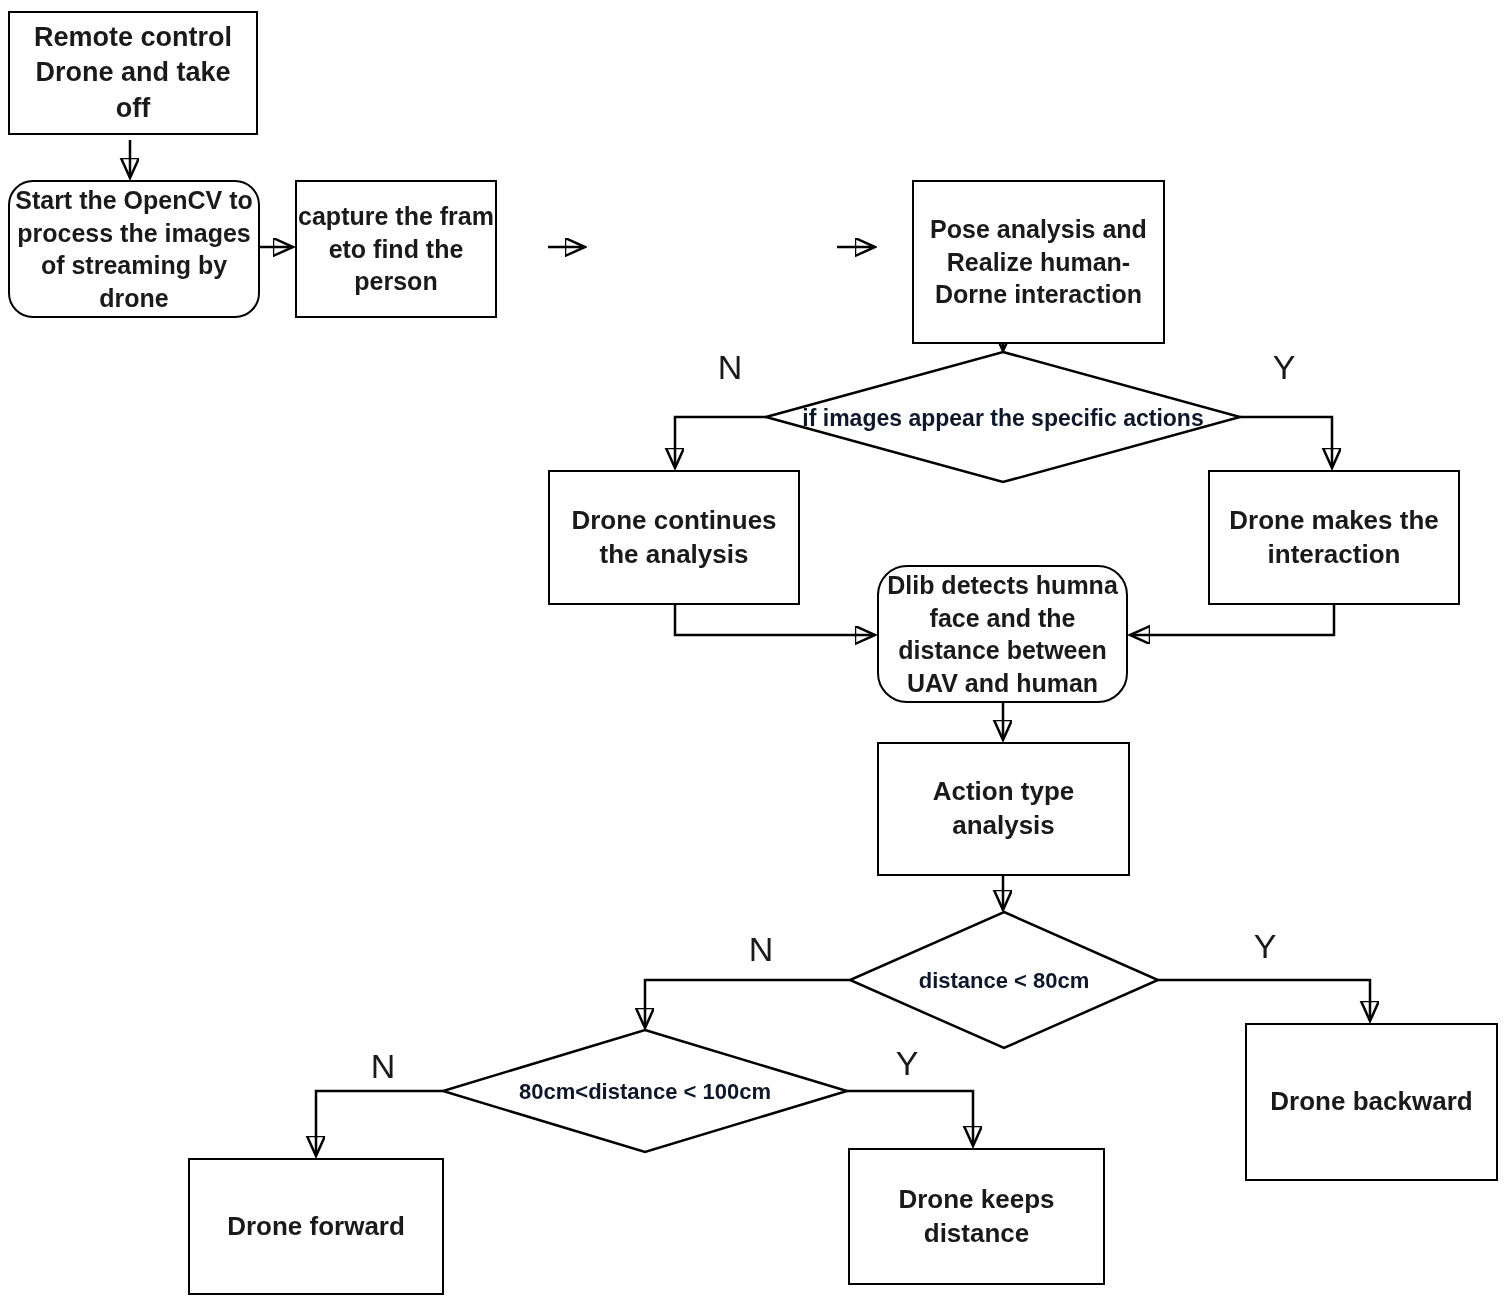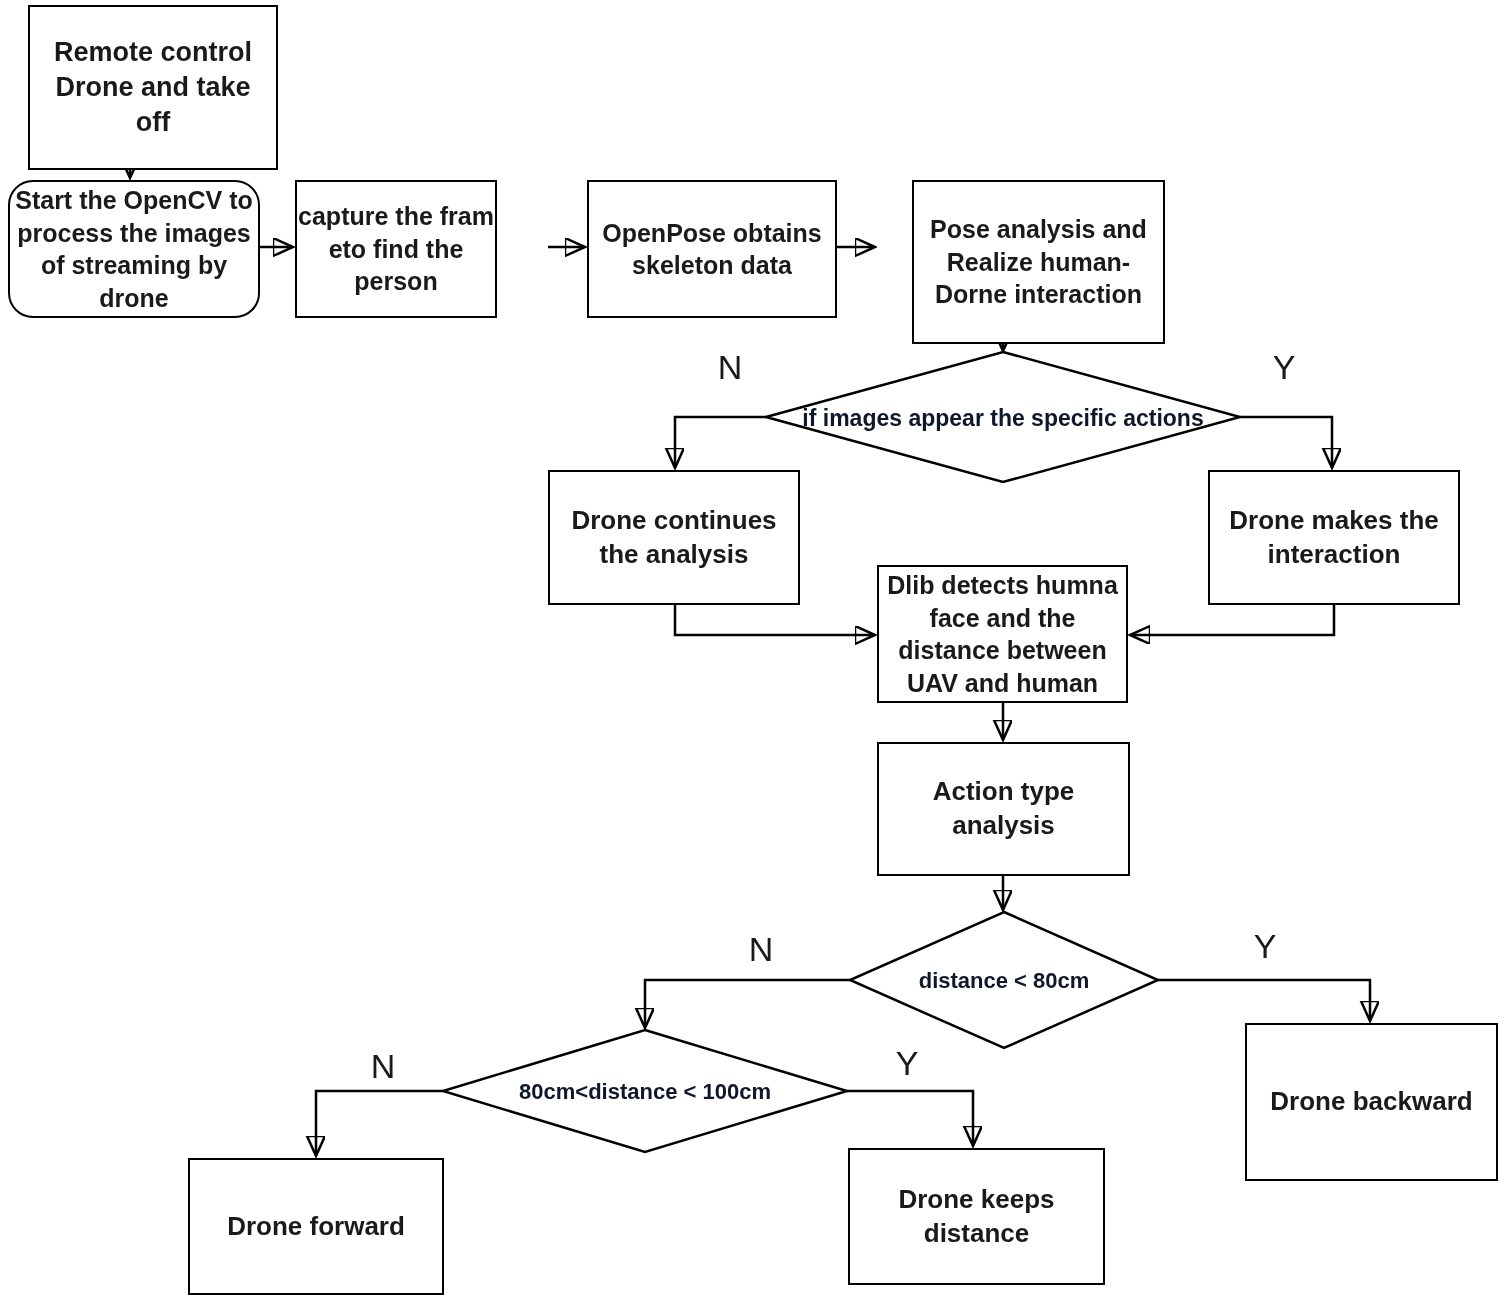--- a/index.html
+++ b/index.html
@@ -58,60 +58,56 @@
     <path d="M675,605 L675,635 L874,635" marker-end="url(#ah)"></path>
     <path d="M1334,605 L1334,635 L1131,635" marker-end="url(#ah)"></path>
     <path d="M1003,703 L1003,739" marker-end="url(#ah)"></path>
     <path d="M1003,876 L1003,909" marker-end="url(#ah)"></path>
     <path d="M850,980 L645,980 L645,1027" marker-end="url(#ah)"></path>
     <path d="M1158,980 L1370,980 L1370,1020" marker-end="url(#ah)"></path>
     <path d="M443,1091 L316,1091 L316,1155" marker-end="url(#ah)"></path>
     <path d="M847,1091 L973,1091 L973,1145" marker-end="url(#ah)"></path>
   </svg>
 
-  <div class="node fs27" style="left:8px;top:5px;width:250px;height:165px;margin-left:20px;">
+  <div class="node fs27" style="left:8px;top:11px;width:250px;height:124px;">
     <span class="node-label">Remote control
 Drone and take
 off</span>
   </div>
 
   <div class="node" style="left:8px;top:180px;width:252px;height:138px;border-radius:25px;">
     <span class="node-label">Start the OpenCV to
 process the images
 of streaming by
 drone</span>
   </div>
 
   <div class="node" style="left:295px;top:180px;width:202px;height:138px;">
     <span class="node-label">capture the fram
 eto find the person</span>
   </div>
 
-  <div class="node" style="left:587px;top:180px;width:250px;height:138px;">
-    <span class="node-label">OpenPose obtains
-skeleton data</span>
-  </div>
 
   <div class="node" style="left:877px;top:180px;width:253px;height:164px;margin-left:35px;">
     <span class="node-label">Pose analysis and
 Realize human-
 Dorne interaction</span>
   </div>
 
   <div class="node fs26" style="left:1208px;top:470px;width:252px;height:135px;">
     <span class="node-label">Drone makes the
 interaction</span>
   </div>
 
   <div class="node fs26" style="left:548px;top:470px;width:252px;height:135px;">
     <span class="node-label">Drone continues
 the analysis</span>
   </div>
 
-  <div class="node" style="left:877px;top:565px;width:251px;height:138px;">
+  <div class="node" style="left:877px;top:565px;width:251px;height:138px;border-radius:30px;">
     <span class="node-label">Dlib detects humna
 face and the
 distance between
 UAV and human</span>
   </div>
 
   <div class="node fs26" style="left:877px;top:742px;width:253px;height:134px;">
     <span class="node-label">Action type
 analysis</span>
   </div>

